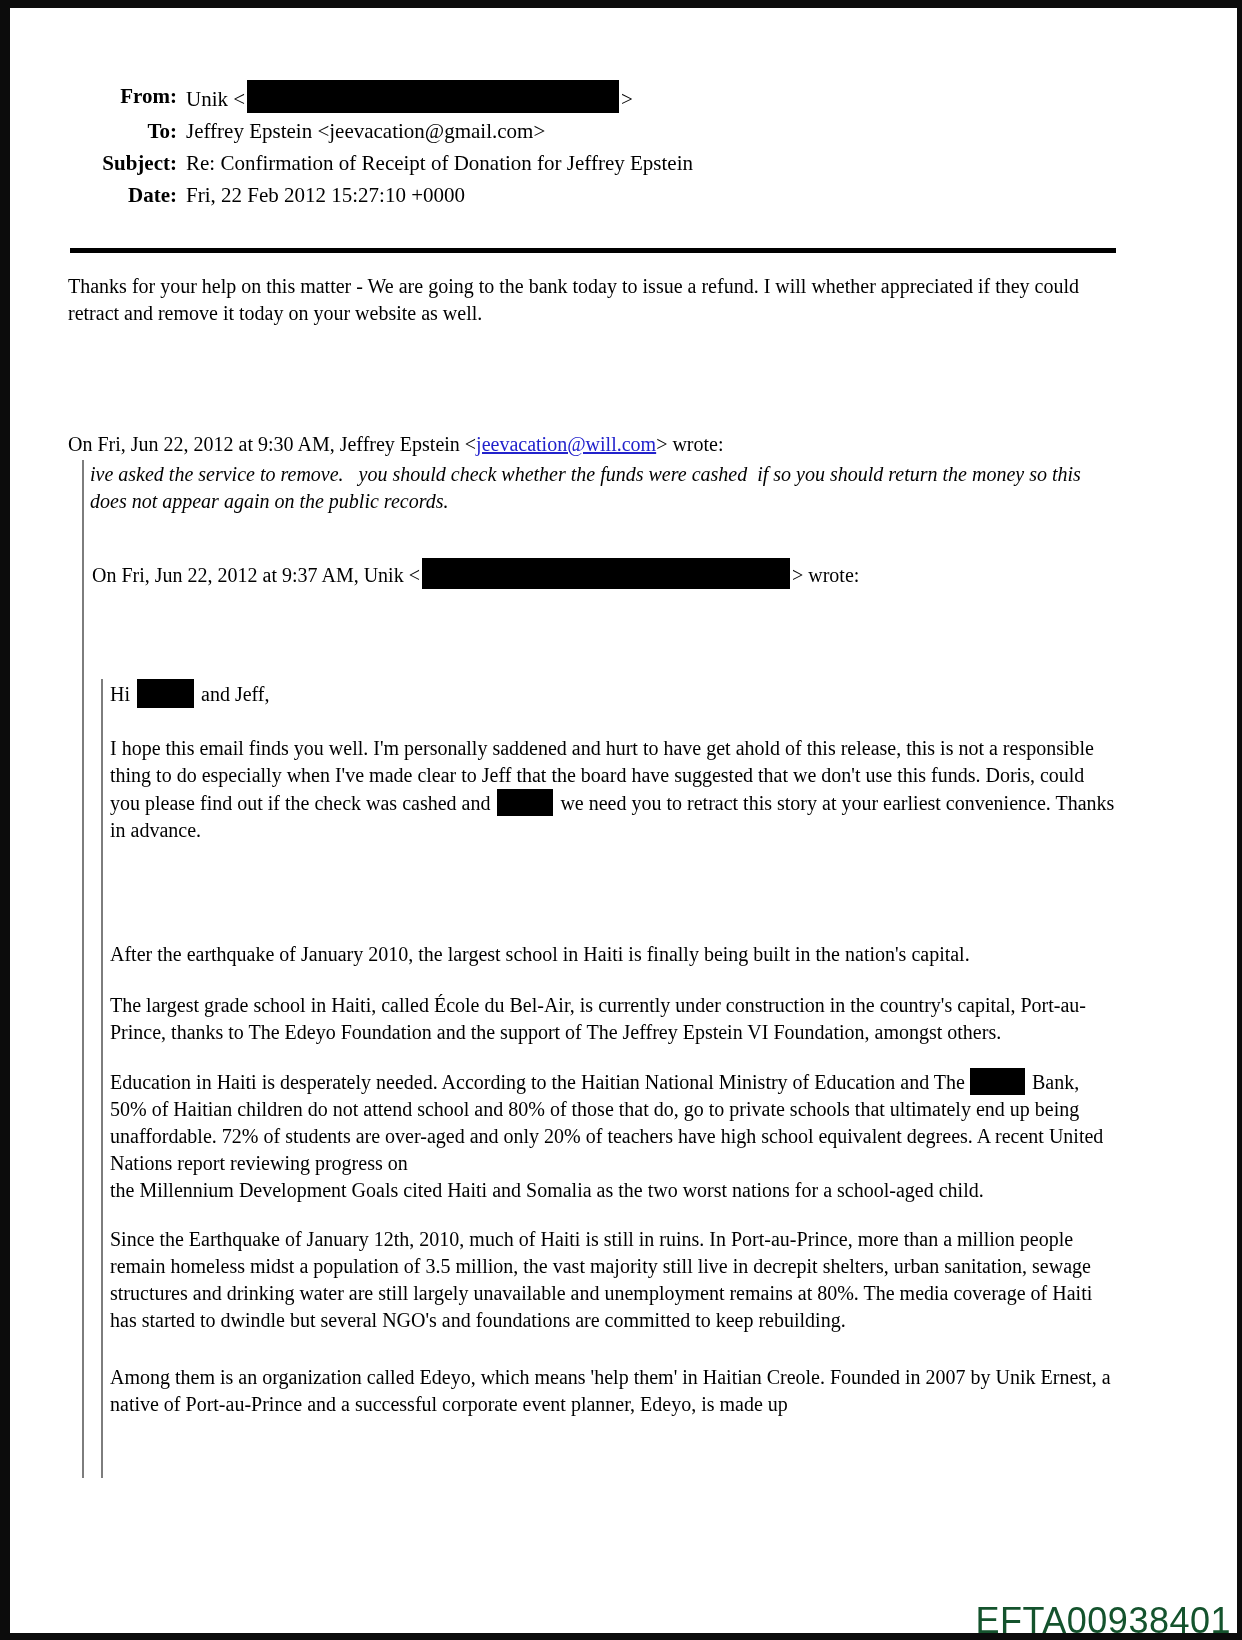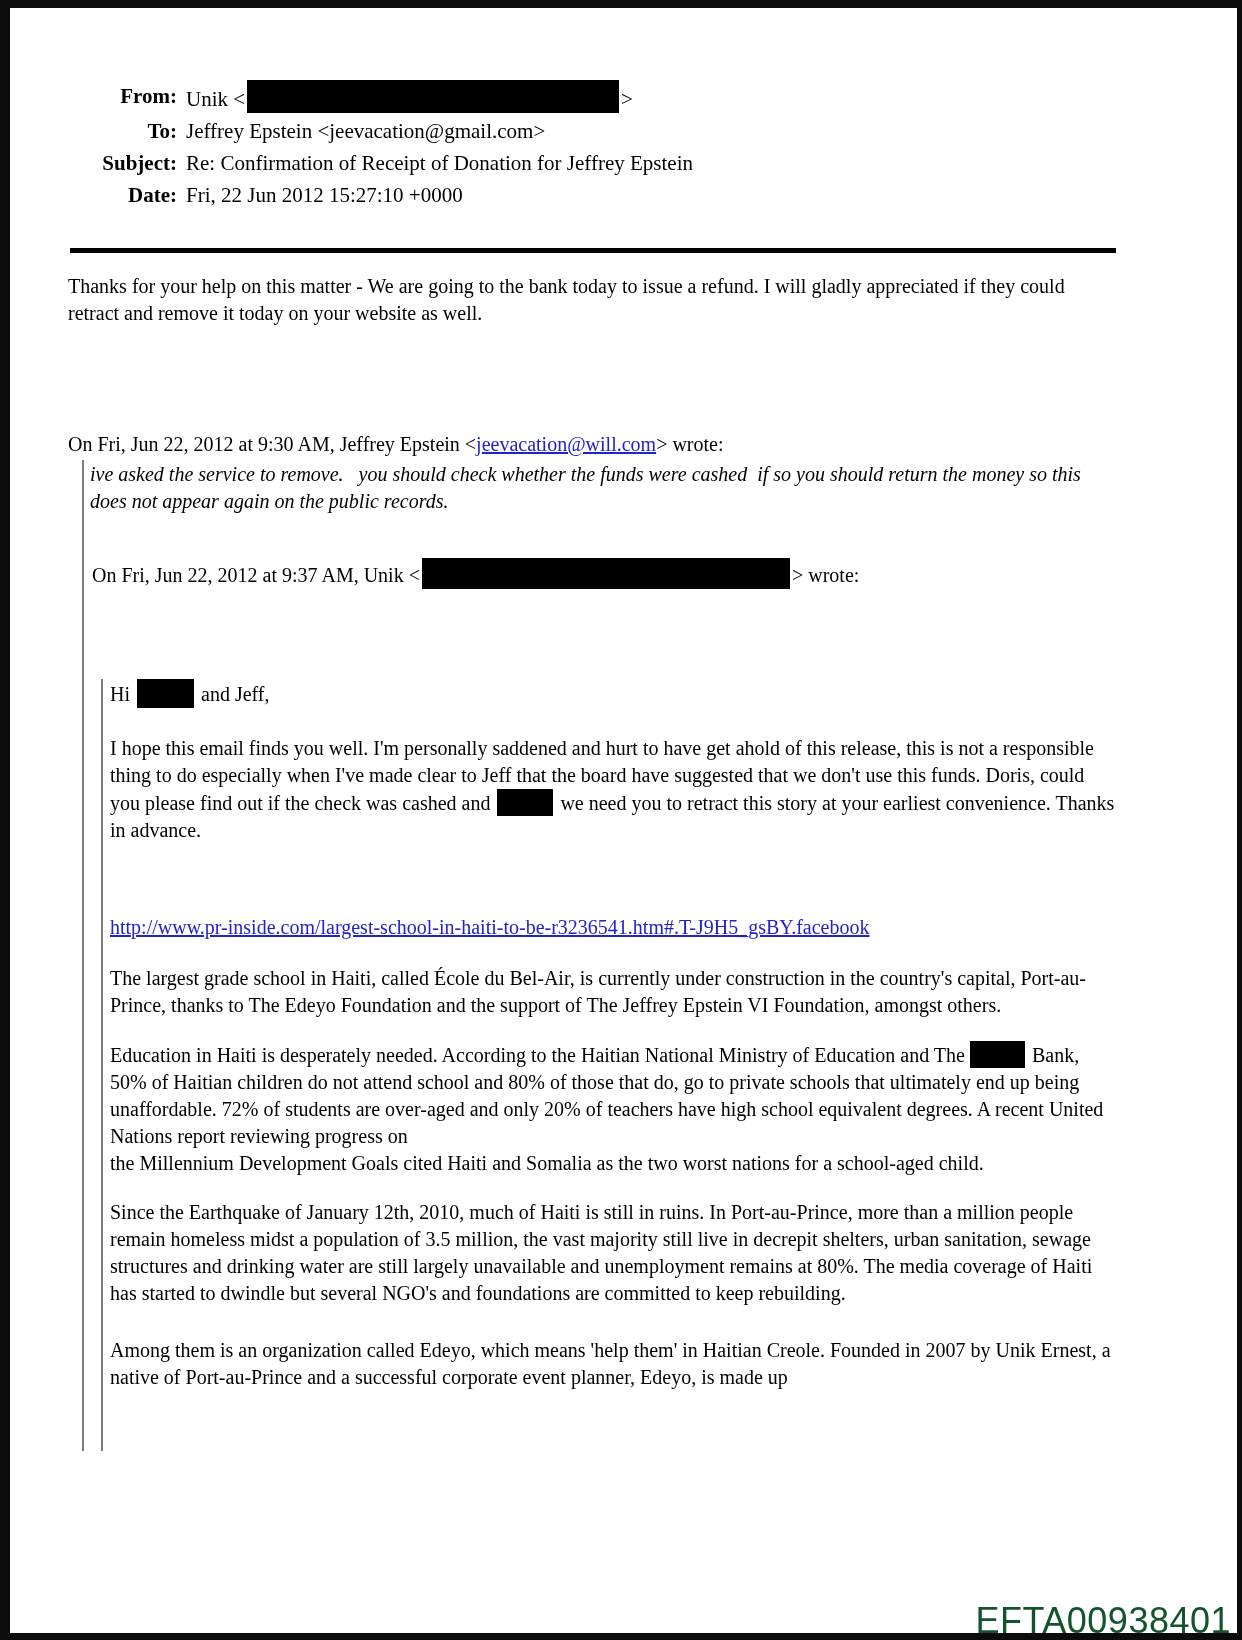--- a/index.html
+++ b/index.html
@@ -98,40 +98,40 @@
       <div class="hdr-label">From:</div>
       <div class="hdr-value"><span>Unik &lt;</span><span class="redact redact-from"></span><span>&gt;</span></div>
 
       <div class="hdr-label">To:</div>
       <div class="hdr-value">Jeffrey Epstein &lt;jeevacation@gmail.com&gt;</div>
 
       <div class="hdr-label">Subject:</div>
       <div class="hdr-value">Re: Confirmation of Receipt of Donation for Jeffrey Epstein</div>
 
       <div class="hdr-label">Date:</div>
-      <div class="hdr-value">Fri, 22 Jun 2012 15:27:10 +0000</div>
+      <div class="hdr-value">Fri, 22 Feb 2012 15:27:10 +0000</div>
     </div>
 
     <hr class="rule">
 
-    <p class="intro">Thanks for your help on this matter - We are going to the bank today to issue a refund. I will gladly appreciated if they could retract and remove it today on your website as well.</p>
+    <p class="intro">Thanks for your help on this matter - We are going to the bank today to issue a refund. I will whether appreciated if they could retract and remove it today on your website as well.</p>
 
     <p class="attrib1"><span>On Fri, Jun 22, 2012 at 9:30 AM, Jeffrey Epstein &lt;</span><a class="lnk">jeevacation@will.com</a><span>&gt; wrote:</span></p>
 
     <blockquote class="q1">
       <p class="pre">ive asked the service to remove.   you should check whether the funds were cashed  if so you should return the money so this does not appear again on the public records.</p>
 
       <p class="attrib2"><span>On Fri, Jun 22, 2012 at 9:37 AM, Unik &lt;</span><span class="redact redact-unik"></span><span>&gt; wrote:</span></p>
 
       <blockquote class="q2">
         <p class="greeting"><span>Hi</span><span class="redact redact-hi"></span><span>and Jeff,</span></p>
 
         <p class="hope"><span>I hope this email finds you well. I'm personally saddened and hurt to have get ahold of this release, this is not a responsible thing to do especially when I've made clear to Jeff that the board have suggested that we don't use this funds. Doris, could you please find out if the check was cashed and</span><span class="redact redact-cashed"></span><span>we need you to retract this story at your earliest convenience. Thanks in advance.</span></p>
 
-        <p class="linkpara"><a class="lnk">http://www.pr-inside.com/largest-school-in-haiti-to-be-r3236541.htm#.T-J9H5_gsBY.facebook</a><br></p>
+        <p class="linkpara"><br><span>After the earthquake of January 2010, the largest school in Haiti is finally being built in the nation's capital.</span></p>
 
         <p class="school">The largest grade school in Haiti, called École du Bel-Air, is currently under construction in the country's capital, Port-au-Prince, thanks to The Edeyo Foundation and the support of The Jeffrey Epstein VI Foundation, amongst others.</p>
 
         <p class="edu"><span>Education in Haiti is desperately needed. According to the Haitian National Ministry of Education and The</span> <span class="redact redact-bank"></span><span>Bank, 50% of Haitian children do not attend school and 80% of those that do, go to private schools that ultimately end up being unaffordable. 72% of students are over-aged and only 20% of teachers have high school equivalent degrees. A recent United Nations report reviewing progress on</span><br><span>the Millennium Development Goals cited Haiti and Somalia as the two worst nations for a school-aged child.</span></p>
 
         <p class="since">Since the Earthquake of January 12th, 2010, much of Haiti is still in ruins. In Port-au-Prince, more than a million people remain homeless midst a population of 3.5 million, the vast majority still live in decrepit shelters, urban sanitation, sewage structures and drinking water are still largely unavailable and unemployment remains at 80%. The media coverage of Haiti has started to dwindle but several NGO's and foundations are committed to keep rebuilding.</p>
 
         <p class="among">Among them is an organization called Edeyo, which means 'help them' in Haitian Creole. Founded in 2007 by Unik Ernest, a native of Port-au-Prince and a successful corporate event planner, Edeyo, is made up</p>
       </blockquote>
     </blockquote>

